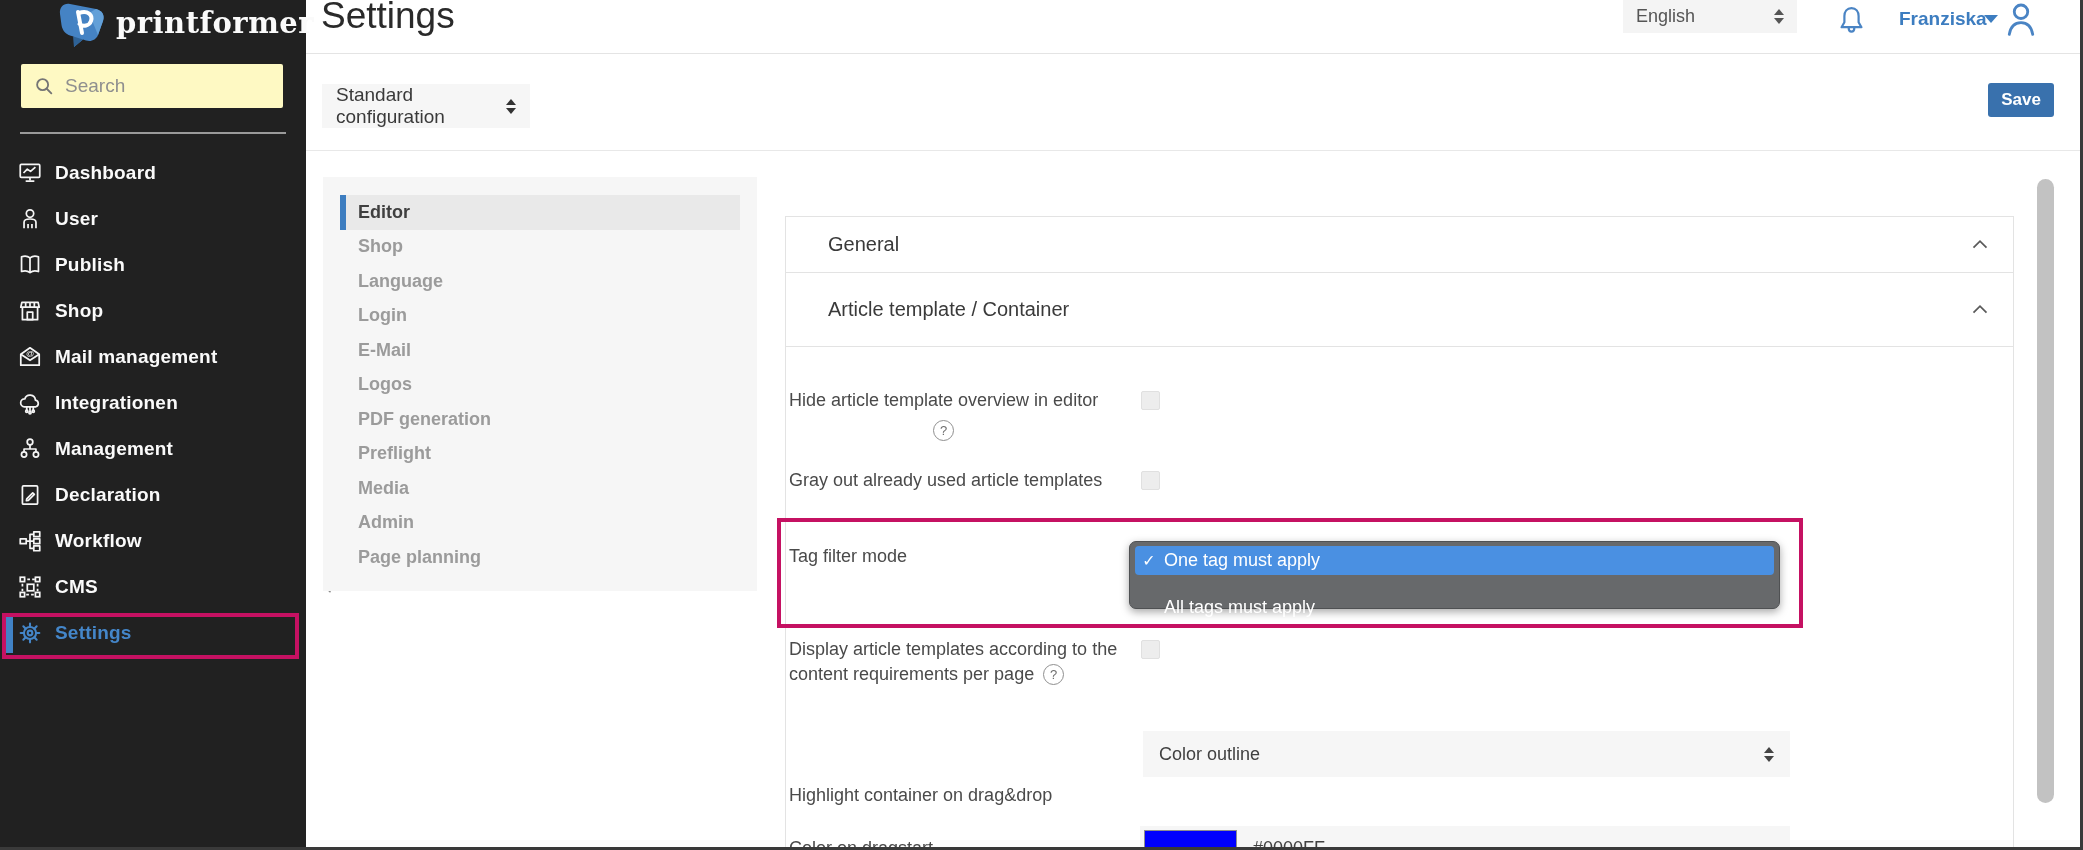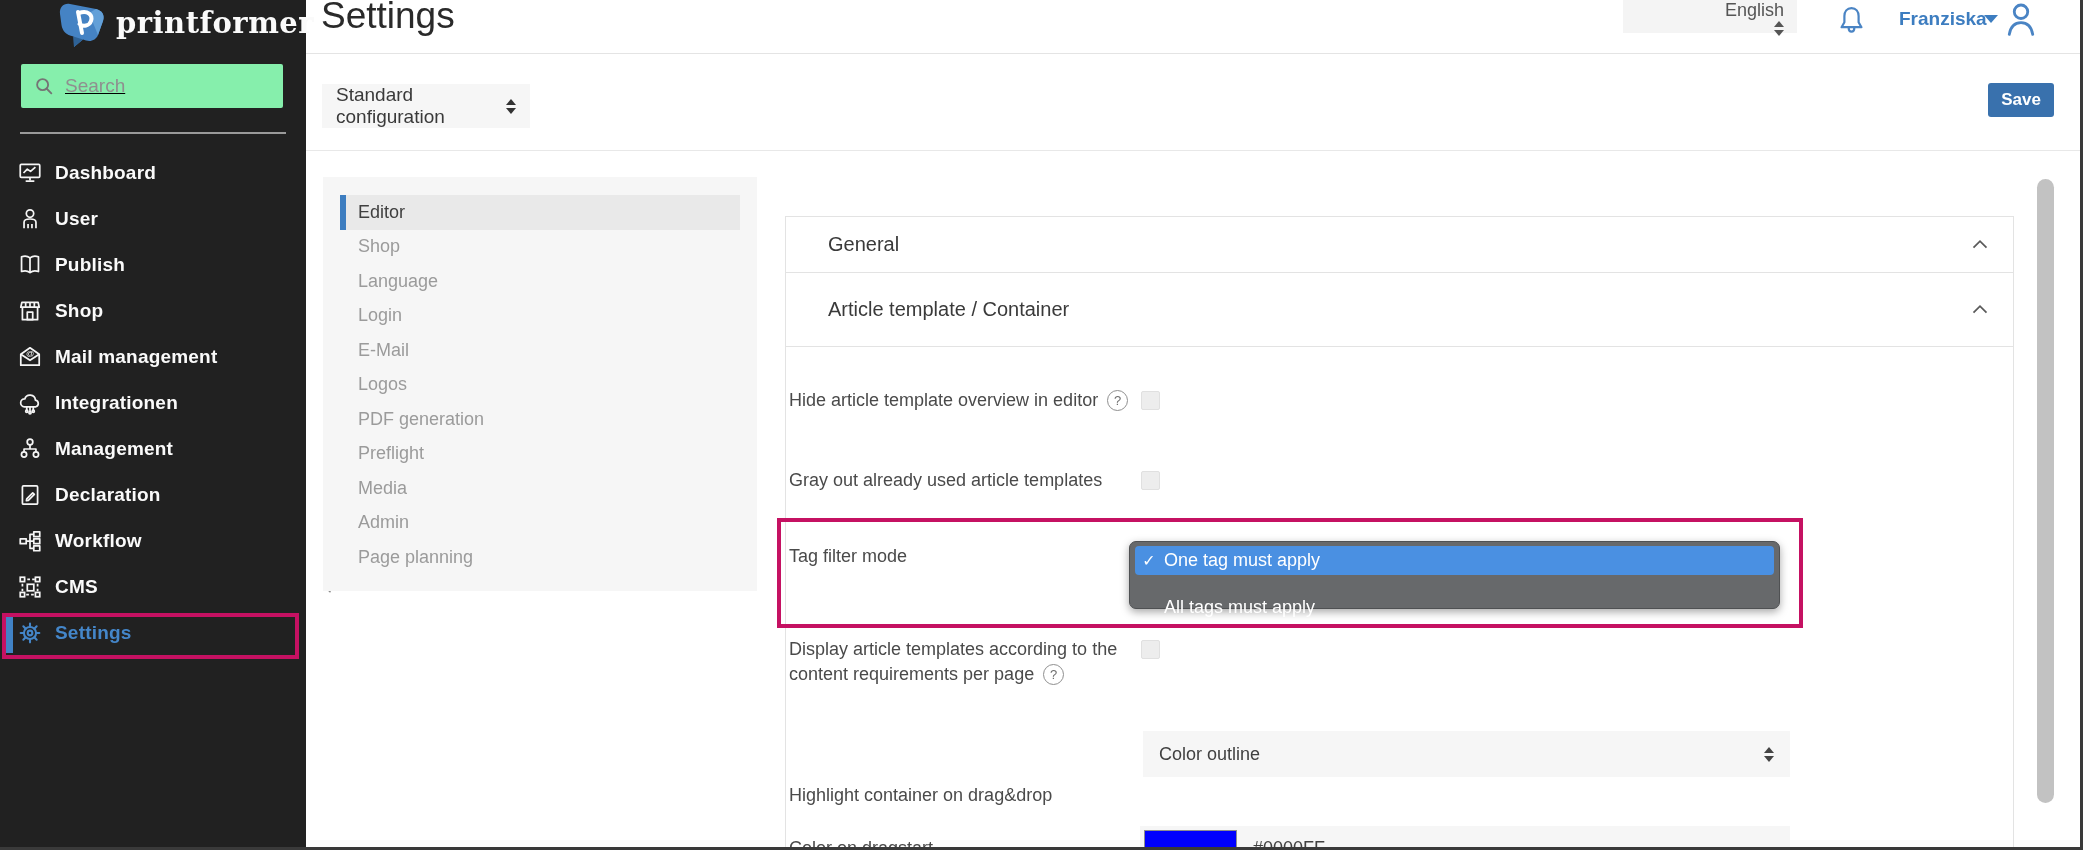--- a/index.html
+++ b/index.html
@@ -4,74 +4,74 @@
 <style>
   * { margin:0; padding:0; box-sizing:border-box; }
   body { font-family:"Liberation Sans", sans-serif; background:#fff; }
   .page { position:relative; width:2083px; height:850px; background:#fff; overflow:hidden; }
 
   
   .sidebar { position:absolute; left:0; top:0; width:306px; height:850px; background:#212121; }
   .logo-row { position:absolute; left:0; top:0; width:306px; height:58px; }
   .logo-icon { position:absolute; left:56px; top:2px; }
   .logo-text { position:absolute; left:116px; top:6px; font-family:"DejaVu Serif", serif; font-weight:bold; font-size:29px; color:#fafafa; letter-spacing:0.5px; }
-  .search-box { position:absolute; left:21px; top:64px; width:262px; height:44px; background:#86efac; border-radius:2px; display:flex; align-items:center; padding:0 12px; gap:10px;text-decoration:underline; }
+  .search-box { position:absolute; left:21px; top:64px; width:262px; height:44px; background:#fef9c3; border-radius:2px; display:flex; align-items:center; padding:0 12px; gap:10px; }
   .search-box input { flex:1; border:none; outline:none; background:transparent; font-size:19px; color:#444; font-family:"Liberation Sans", sans-serif; }
   .search-box input::placeholder { color:#8f8f8f; }
   .sidebar-divider { position:absolute; left:20px; top:132px; width:266px; height:2px; background:#9a9a9a; }
   .menu { position:absolute; left:0; top:150px; width:354px; }
   .menu-item { position:relative; height:46px; display:flex; align-items:center; padding-left:14px; cursor:pointer; }
   .menu-item .mi-icon { width:32px; height:28px; display:flex; align-items:center; justify-content:center; margin-right:9px; flex:0 0 auto; }
   .menu-item .mi-label { color:#fafafa; font-size:19px; font-weight:600; letter-spacing:0.2px; }
   .menu-item .mi-chevron { margin-left:auto; margin-right:16px; display:flex; }
   .menu-item.active .mi-label { color:#4486c9; }
   .menu-item.active::before { content:""; position:absolute; left:6px; top:3px; bottom:3px; width:7px; background:#4183c6; }
 
   
   .anno { position:absolute; border:4px solid #c51162; pointer-events:none; z-index:50; }
   .anno-settings { left:2px; top:613px; width:297px; height:46px; }
   .anno-tagfilter { left:777px; top:518px; width:1026px; height:110px; }
 
   
   .page-title { position:absolute; left:321px; top:-5px; font-size:37px; font-weight:500; color:#2a2a2a; }
-  .lang-select { position:absolute; left:1623px; top:0; width:174px; height:33px; background:#f4f4f4; display:flex; align-items:flex-end; padding:0 13px; cursor:pointer;flex-direction:column; }
+  .lang-select { position:absolute; left:1623px; top:0; width:174px; height:33px; background:#f4f4f4; display:flex; align-items:center; padding:0 13px; cursor:pointer; }
   .lang-select .lang-label { font-size:18px; color:#555; }
   .updown { display:flex; flex-direction:column; gap:3px; margin-left:auto; }
   .updown .tri-up { width:0; height:0; border-left:5px solid transparent; border-right:5px solid transparent; border-bottom:6px solid #555; }
   .updown .tri-down { width:0; height:0; border-left:5px solid transparent; border-right:5px solid transparent; border-top:6px solid #555; }
   .bell { position:absolute; left:1836px; top:4px; cursor:pointer; }
   .user-name { position:absolute; left:1899px; top:8px; font-size:19px; font-weight:bold; color:#3d7dc0; cursor:pointer; }
   .user-caret { position:absolute; left:1984px; top:15px; width:0; height:0; border-left:7px solid transparent; border-right:7px solid transparent; border-top:8px solid #3d7dc0; }
   .avatar { position:absolute; left:2002px; top:0; cursor:pointer; }
   .header-divider { position:absolute; left:306px; top:53px; width:1777px; height:1px; background:#e4e4e4; }
 
   
   .config-select { position:absolute; left:322px; top:84px; width:208px; height:44px; background:#f6f6f6; display:flex; align-items:center; padding:0 14px; gap:8px; cursor:pointer; }
   .config-select .cfg-label { font-size:19px; color:#3a3a3a; }
   .config-select .updown .tri-up { border-bottom-color:#333; }
   .config-select .updown .tri-down { border-top-color:#333; }
   .save-btn { position:absolute; left:1988px; top:83px; width:66px; height:34px; background:#3971ad; border-radius:3px; color:#fff; font-size:17px; font-weight:bold; display:flex; align-items:center; justify-content:center; cursor:pointer; }
   .toolbar-divider { position:absolute; left:306px; top:150px; width:1777px; height:1px; background:#e8e8e8; }
 
   
   .settings-nav { position:absolute; left:323px; top:177px; width:434px; height:414px; background:#f6f6f6; padding-top:18px; }
-  .nav-item { position:relative; height:34.5px; margin:0 17px; padding-left:18px; display:flex; align-items:center; font-size:18px; color:#9b9b9b; cursor:pointer; }
+  .nav-item { position:relative; height:34.5px; margin:0 17px; padding-left:18px; display:flex; align-items:center; font-size:18px; color:#9b9b9b; cursor:pointer;font-weight:bold; }
   .nav-item.active { background:#e9e9e9; color:#3f3f3f; }
   .nav-item.active::before { content:""; position:absolute; left:0; top:0; bottom:0; width:6px; background:#3d7dc0; }
 
   
   .panel { position:absolute; left:785px; top:216px; width:1229px; height:634px; border:1px solid #e3e3e3; border-bottom:none; background:#fff; }
   .section-header { display:flex; align-items:center; padding:0 20px; border-bottom:1px solid #e3e3e3; cursor:pointer; }
   .section-header .sec-title { font-size:20px; color:#3a3a3a;margin-left:22px; }
   .section-header .sec-chevron { margin-left:auto; display:flex; }
   .sec-general { height:56px; }
   .sec-article { height:74px; }
 
   
-  .f-label { position:absolute; font-size:18px; color:#4a4a4a; display:flex; align-items:center; gap:9px; }
+  .f-label { position:absolute; font-size:18px; color:#4a4a4a; display:flex; align-items:center; gap:9px;flex-direction:column; }
   .help-circle { width:21px; height:21px; border:1.5px solid #8f8f8f; border-radius:50%; display:inline-flex; align-items:center; justify-content:center; font-size:13px; color:#6e6e6e; cursor:pointer; flex:0 0 auto; }
   .checkbox { position:absolute; width:19px; height:19px; background:#ededed; border:1px solid #e0e0e0; border-radius:2px; cursor:pointer; }
   .cb1 { left:1141px; top:391px; }
   .cb2 { left:1141px; top:471px; }
   .cb3 { left:1141px; top:640px; }
   .lbl1 { left:789px; top:390px; }
   .lbl2 { left:789px; top:470px; }
   .lbl3 { left:789px; top:546px; }
   .lbl4 { left:789px; top:637px; display:block; line-height:25px; }
   .lbl4 .l4line { display:flex; align-items:center; gap:9px; }

